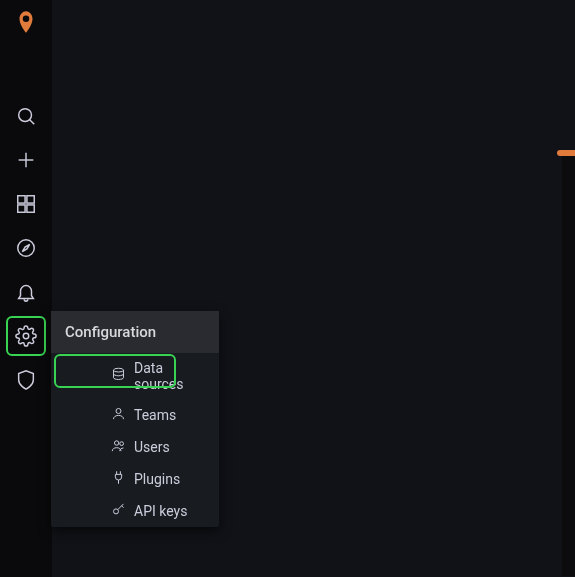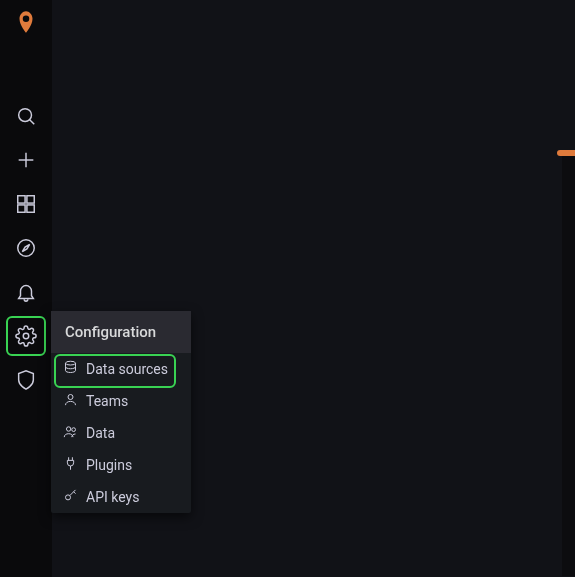--- a/index.html
+++ b/index.html
@@ -53,40 +53,41 @@
   }
   .gear-highlight {
     border: 2px solid #39d353;
     border-radius: 6px;
     box-sizing: border-box;
   }
   .popup {
     position: absolute;
     left: 51px;
     top: 311px;
-    width: 140px;
+    width: 168px;
     background: #181b1f;
     box-shadow: 0 4px 12px rgba(0,0,0,0.6);
     border-radius: 2px;
   }
   .popup-header {
     padding: 12px 14px;
     color: #d8d9da;
     font-size: 15px;
     font-weight: 500;
     background: #2a2a31;
   }
   .popup-item {
     display: flex;
     align-items: center;
     padding: 7px 12px;
     font-size: 14px;
     color: #ccccdc;
     cursor: pointer;
     gap: 8px;
+    margin-left: 48px;
   }
   .popup-item svg {
     width: 15px;
     height: 15px;
     stroke: currentColor;
     fill: none;
     stroke-width: 1.6;
     flex: 0 0 auto;
   }
   .ds-highlight {
@@ -214,21 +215,21 @@
 
   <div class="popup-item">
     <span>
       <svg viewBox="0 0 24 24">
           <circle cx="9" cy="8" r="3.5"></circle>
           <circle cx="17" cy="9" r="3"></circle>
           <path d="M2 21c0-3.5 3-5.5 7-5.5s7 2 7 5.5"></path>
           <path d="M14 21c0-3 2.5-5 6-5"></path>
         </svg>
     </span>
-    <span>Data</span>
+    <span>Users</span>
   </div>
 
   <div class="popup-item">
     <span>
       <svg viewBox="0 0 24 24">
           <path d="M9 2v5"></path>
           <path d="M15 2v5"></path>
           <path d="M7 7h10v4a5 5 0 0 1-5 5 5 5 0 0 1-5-5V7z"></path>
           <path d="M12 16v6"></path>
         </svg>

